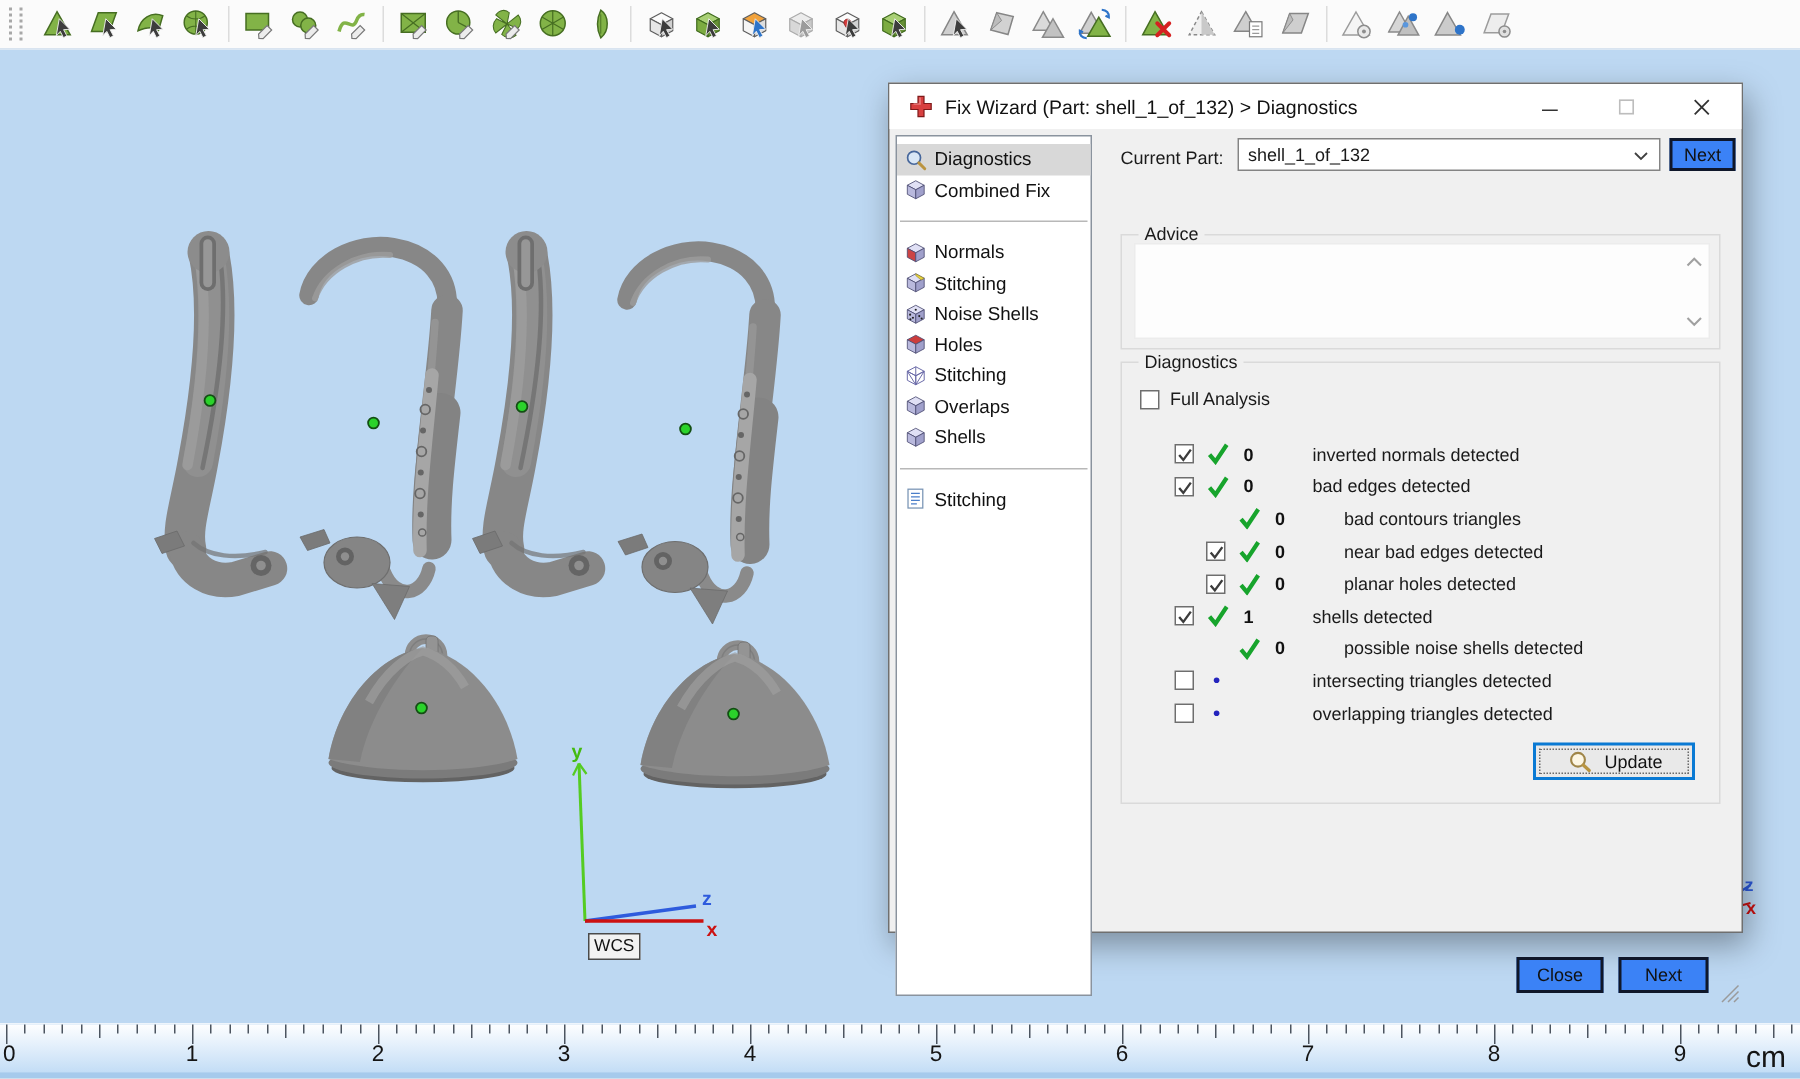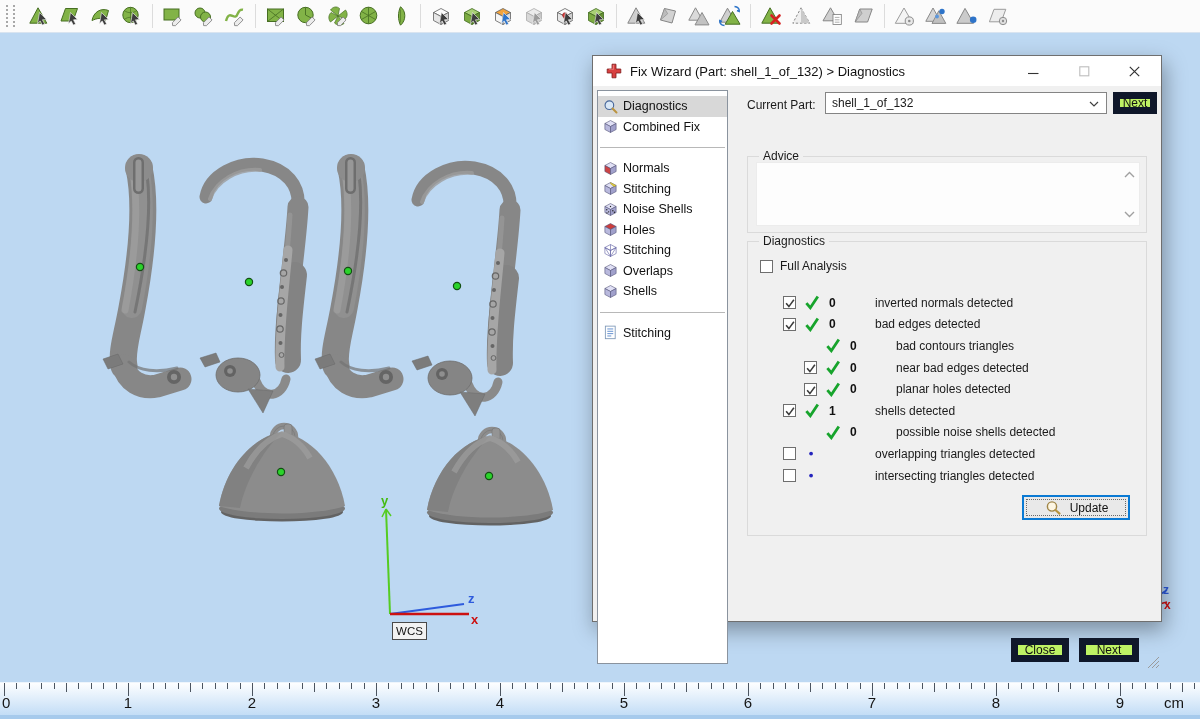--- a/index.html
+++ b/index.html
@@ -16,35 +16,35 @@
   
   .viewport-svg{position:absolute;left:0;top:0;z-index:1;}
   .wcs-label{position:absolute;left:392px;top:622px;width:33px;height:16px;background:#f2f2f2;
              border:1px solid #4a4a4a;color:#111;font-size:11.5px;display:flex;align-items:center;
              justify-content:center;z-index:2;}
   
   .ruler{position:absolute;left:0;top:682px;width:1200px;height:33px;z-index:4;
          background:linear-gradient(#fdfeff,#c3ddf6);border-top:1px solid #eef5fc;box-sizing:border-box;}
   .ruler .tick{position:absolute;top:0;width:1px;background:#4c5560;}
   .ruler .num{position:absolute;top:11px;font-size:15px;color:#151515;}
-  .ruler .unit{position:absolute;top:11px;left:1164px;font-size:15px;color:#151515;}
+  .ruler .unit{position:absolute;top:11px;left:1164px;font-size:20px;color:#151515;}
   .bottom-strip{position:absolute;left:0;top:715px;width:1200px;height:4px;background:#a6caec;z-index:4;}
   
   .dialog{position:absolute;left:592px;top:55px;width:570px;height:567px;background:#f0f0f0;
           border:1px solid #6f6f6f;box-shadow:3px 8px 20px rgba(0,0,0,.35);z-index:10;box-sizing:border-box;
           font-size:12px;color:#1a1a1a;}
   .titlebar{position:absolute;left:0;top:0;width:100%;height:30px;background:#fff;}
   .title-icon{position:absolute;left:13px;top:7px;}
   .title-text{position:absolute;left:37px;top:8px;font-size:13px;color:#111;white-space:nowrap;}
   .win-btn{position:absolute;top:0;width:45px;height:30px;display:flex;align-items:center;justify-content:center;}
   .cp-label{position:absolute;left:154px;top:42px;}
   .combo{position:absolute;left:232px;top:36px;width:282px;height:22px;background:#fff;
          border:1px solid #848484;box-sizing:border-box;display:flex;align-items:center;padding-left:6px;}
   .combo .chev{position:absolute;right:7px;top:8px;}
-  .btn{position:absolute;background:#bef264;border:7px solid #0f172a;box-sizing:border-box;
+  .btn{position:absolute;background:#3b82f6;border:2px solid #0f172a;box-sizing:border-box;
        display:flex;align-items:center;justify-content:center;color:#111;}
   .listbox{position:absolute;left:4px;top:34px;width:131px;height:574px;background:#fff;
            border:1px solid #8a939e;box-sizing:border-box;padding-top:5px;}
   .side-item{height:20.5px;display:flex;align-items:center;gap:5px;padding-left:5px;font-size:12.5px;color:#111;}
   .side-item.selected{background:#d8d8d8;}
   .side-sep{height:1px;background:#b8b8b8;margin:10px 2px;}
   .groupbox{position:absolute;border:1px solid #dadada;}
   .legend{position:absolute;top:-8px;left:11px;background:#f0f0f0;padding:0 4px;font-size:12px;color:#1a1a1a;}
   .advice-box{position:absolute;left:8px;top:5px;width:382px;height:62px;background:#fdfdfd;border:1px solid #ececec;}
   .advice-text{position:absolute;left:8px;top:6px;width:362px;line-height:17px;letter-spacing:-0.1px;color:#111;}
@@ -800,33 +800,33 @@
           <div class="diag-row" style="padding-left: 0px;">
             <span class="cb-slot">
               <span class="cb"></span>
             </span>
             <span class="status-slot">
               <svg xmlns="http://www.w3.org/2000/svg" viewBox="0 0 16 16" width="16" height="15">
                 <circle cx="7" cy="8" r="2" fill="#2424bd"></circle>
               </svg>
             </span>
             <span class="count"></span>
-            <span class="row-label">overlapping triangles detected</span>
+            <span class="row-label">intersecting triangles detected</span>
           </div>
           <div class="diag-row" style="padding-left: 0px;">
             <span class="cb-slot">
               <span class="cb"></span>
             </span>
             <span class="status-slot">
               <svg xmlns="http://www.w3.org/2000/svg" viewBox="0 0 16 16" width="16" height="15">
                 <circle cx="7" cy="8" r="2" fill="#2424bd"></circle>
               </svg>
             </span>
             <span class="count"></span>
-            <span class="row-label">intersecting triangles detected</span>
+            <span class="row-label">overlapping triangles detected</span>
           </div>
         </div>
       <div class="btn update-btn">
         <span>
           <svg width="18" height="18" viewBox="0 0 18 18">
             <circle cx="8" cy="7.5" r="4.6" fill="#fdf6e3" stroke="#a08648" stroke-width="1.4"></circle>
             <path d="M11.5 11l4 3.6" stroke="#b89440" stroke-width="2.2" stroke-linecap="round"></path>
           </svg>
         </span>
         <span>Update</span>

